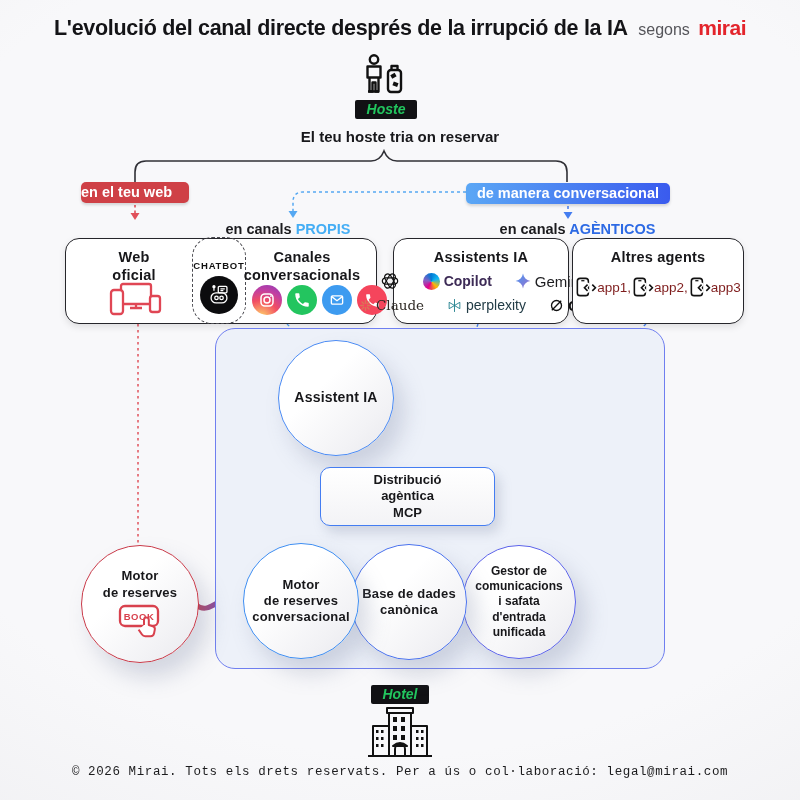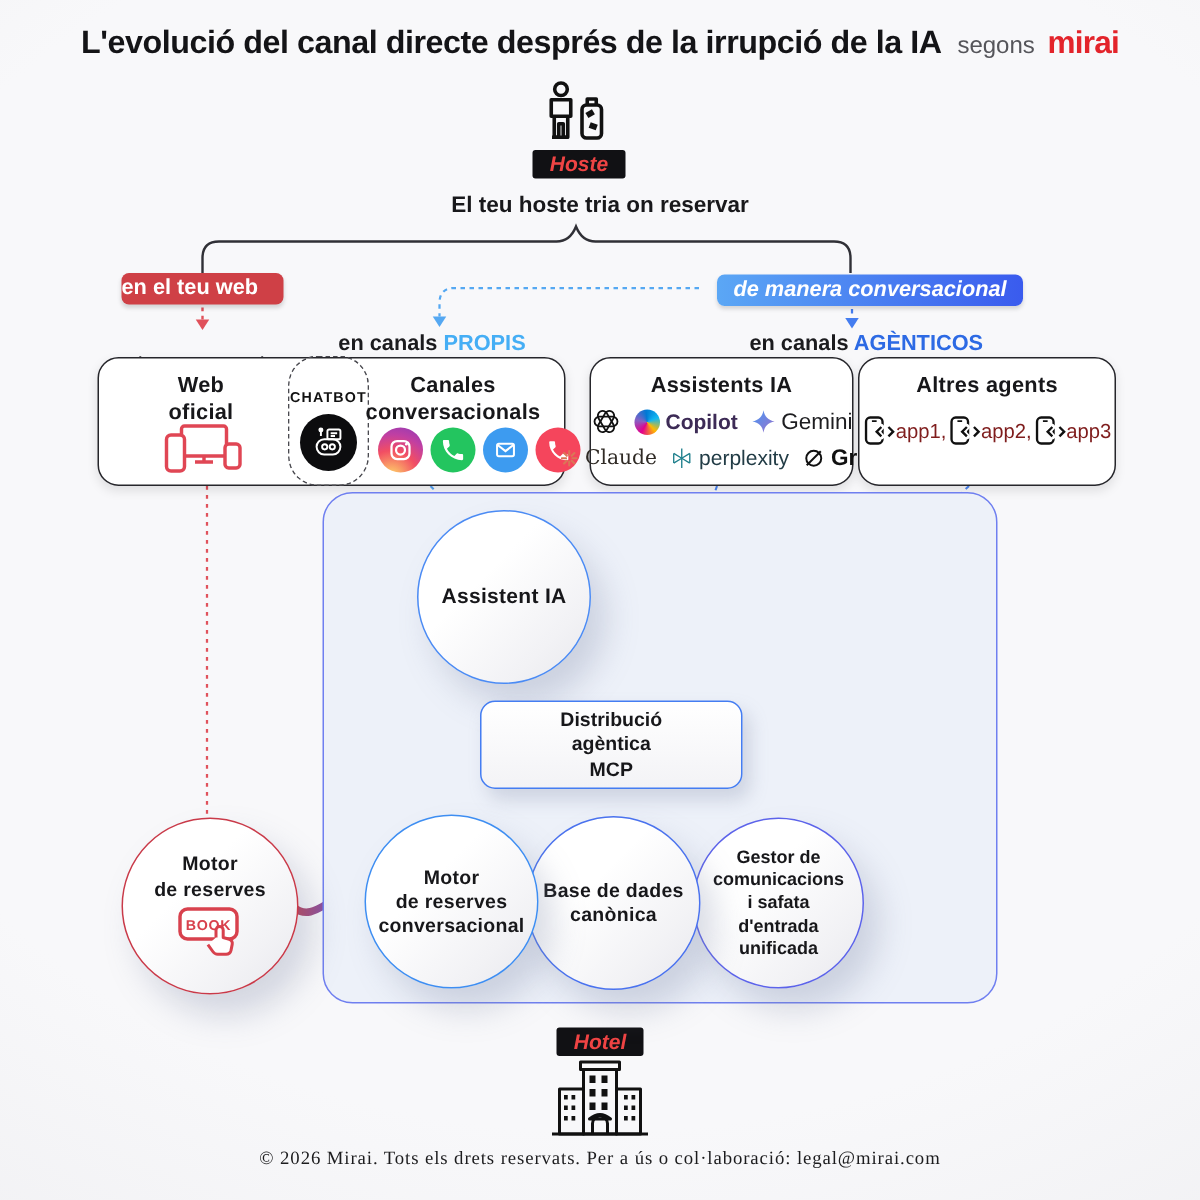--- a/index.html
+++ b/index.html
@@ -12,21 +12,21 @@
   }
   .stage{position:relative;width:800px;height:800px;overflow:hidden;}
   .abs{position:absolute;}
   .ctr{text-align:center;}
   
   .title-row{left:0;top:16px;width:800px;text-align:center;white-space:nowrap;}
   .title-main{font-size:21.5px;font-weight:bold;letter-spacing:-0.3px;color:#141417;}
   .title-segons{font-size:16px;color:#55555a;margin-left:6px;}
   .title-brand{font-size:21px;font-weight:bold;color:#e3242b;letter-spacing:-0.5px;margin-left:4px;}
   
-  .badge-dark{background:#111114;color:#ef4444;font-weight:bold;font-style:italic;
+  .badge-dark{background:#111114;color:#22c55e;font-weight:bold;font-style:italic;
     font-size:14px;text-align:center;border-radius:2px;line-height:19px;}
   .caption{font-size:15px;font-weight:bold;color:#18181b;}
   
   .badge-red{background:#cf4046;color:#fff;font-weight:bold;font-size:14.5px;
     border-radius:5px;text-align:left;line-height:21px;box-shadow:0 2px 3px rgba(0,0,0,.15);}
   .badge-blue{background:linear-gradient(90deg,#5ba7f5,#3a5bee);color:#fff;font-weight:bold;
     font-size:14.5px;border-radius:5px;text-align:center;line-height:21px;box-shadow:0 2px 3px rgba(0,0,0,.15);}
   .note-italic{font-style:italic;font-size:14.5px;color:#2c2c30;}
   .sub-label{font-size:14.5px;font-weight:bold;color:#1b1b1e;white-space:nowrap;}
   .hl-propis{color:#45aef5;}
@@ -36,42 +36,42 @@
     box-shadow:0 3px 7px rgba(0,0,0,.10);}
   .box-title{font-size:14.5px;font-weight:bold;line-height:1.25;color:#17171a;text-align:center;letter-spacing:.2px;}
   .chatbot-capsule{border:1.6px dashed #4a4a50;border-radius:20px;background:transparent;}
   .chatbot-label{font-size:9.5px;font-weight:bold;letter-spacing:.8px;color:#111;text-align:center;}
   .robot-circle{width:38px;height:38px;border-radius:50%;background:#0c0c0e;display:flex;align-items:center;justify-content:center;}
   .soc{width:30px;height:30px;border-radius:50%;display:flex;align-items:center;justify-content:center;}
   .soc-ig{background:radial-gradient(circle at 30% 110%, #fdc468 8%, #f24e63 45%, #c13fa2 72%, #8a3ab9 100%);}
   .soc-wa{background:#23c55f;}
   .soc-mail{background:#3d9bf0;}
   .soc-tel{background:#f5455c;}
-  .logo-row{display:flex;align-items:center;justify-content:center;gap:9px;}
+  .logo-row{display:flex;align-items:center;justify-content:center;gap:23px;}
   .logo-item{display:flex;align-items:center;gap:4px;}
   .logo-copilot-txt{font-size:14px;font-weight:bold;color:#3d2b56;}
   .logo-gemini-txt{font-size:15px;color:#1d1d20;}
   .logo-claude-txt{font-family:"DejaVu Serif",serif;font-size:13.5px;color:#2f2a25;}
   .logo-pplx-txt{font-size:14px;color:#223c46;}
   .logo-grok-txt{font-size:15px;font-weight:bold;color:#111;}
   .copilot-disc{width:17px;height:17px;border-radius:50%;
     background:conic-gradient(from 210deg,#e3008c,#8661c5,#0078d4,#12b8f2,#ffb900,#e3008c);}
   .app-item{display:flex;align-items:center;font-size:13.5px;color:#7f1d1d;}
   
   .platform{background:#edf1f9;border:1.2px solid #6f7ff0;border-radius:20px;}
   .circle{border-radius:50%;display:flex;flex-direction:column;align-items:center;justify-content:center;
     background:linear-gradient(135deg,#ffffff 38%,#f2f2f5 76%,#e8e8ed 100%);
     box-shadow:10px 14px 22px rgba(125,135,165,.30);text-align:center;}
   .circle .box-title{font-size:13px;}
   .mcp-box{background:linear-gradient(180deg,#ffffff,#f3f3f6);border:1.3px solid #447df2;border-radius:10px;
     box-shadow:5px 7px 12px rgba(125,135,165,.28);display:flex;align-items:center;justify-content:center;}
   .small-lines{font-size:12px;font-weight:bold;line-height:1.28;color:#17171a;}
   
   .footer{left:0;top:765px;width:800px;text-align:center;
-    font-family:Liberation Serif, serif;font-size:12.5px;letter-spacing:.6px;color:#1c1c1e;}
+    font-family:Liberation Mono, monospace;font-size:12.5px;letter-spacing:.6px;color:#1c1c1e;}
   .connectors{left:0;top:0;pointer-events:none;}
 </style>
 </head>
 <body>
 
 <div class="stage">
 
   <svg class="connectors abs" width="800" height="800" viewBox="0 0 800 800">
     <defs>
       <linearGradient id="sg" x1="197" y1="600" x2="246" y2="600" gradientUnits="userSpaceOnUse">
@@ -126,21 +126,21 @@
     </g>
     <g fill="#111">
       <rect x="36" y="20" width="5" height="4" transform="rotate(-30 38 22)"></rect>
       <rect x="38" y="28" width="5" height="4" transform="rotate(20 40 30)"></rect>
     </g>
   </svg>
   <div class="abs badge-dark" style="left:355px;top:100px;width:62px;height:19px;">Hoste</div>
   <div class="abs ctr caption" style="left:250px;top:128px;width:300px;">El teu hoste tria on reservar</div>
 
   <div class="abs badge-red" style="left:81px;top:182px;width:108px;height:21px;">en el teu web</div>
-  <div class="abs badge-blue" style="left:478px;top:183px;width:204px;height:21px;font-style:italic;">de manera conversacional</div>
+  <div class="abs badge-blue" style="left:466px;top:183px;width:204px;height:21px;">de manera conversacional</div>
 
   <div class="abs ctr note-italic" style="left:63px;top:236px;width:140px;">(com sempre)</div>
   <div class="abs ctr sub-label" style="left:213px;top:221px;width:150px;">
     <span>en canals</span>
     <span class="hl-propis">PROPIS</span>
   </div>
   <div class="abs ctr sub-label" style="left:490px;top:221px;width:175px;">
     <span>en canals</span>
     <span class="hl-agentic">AGÈNTICOS</span>
   </div>

